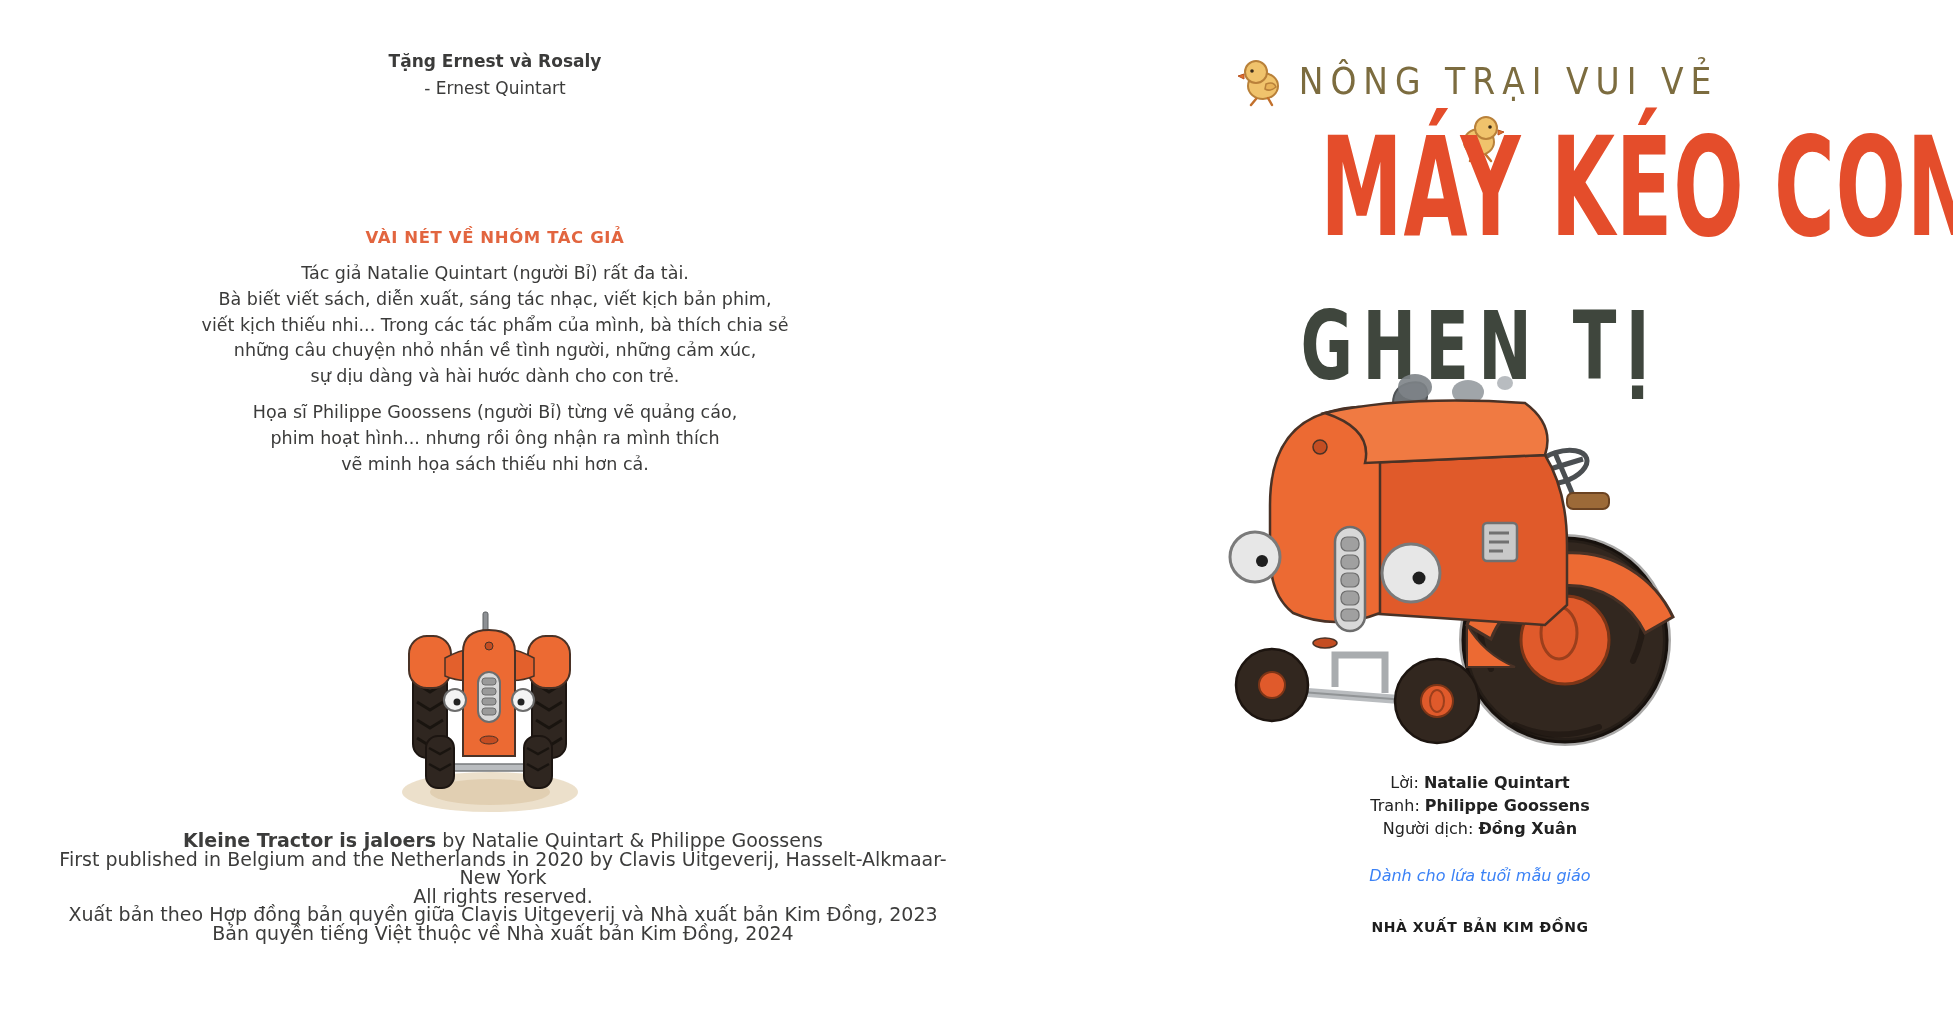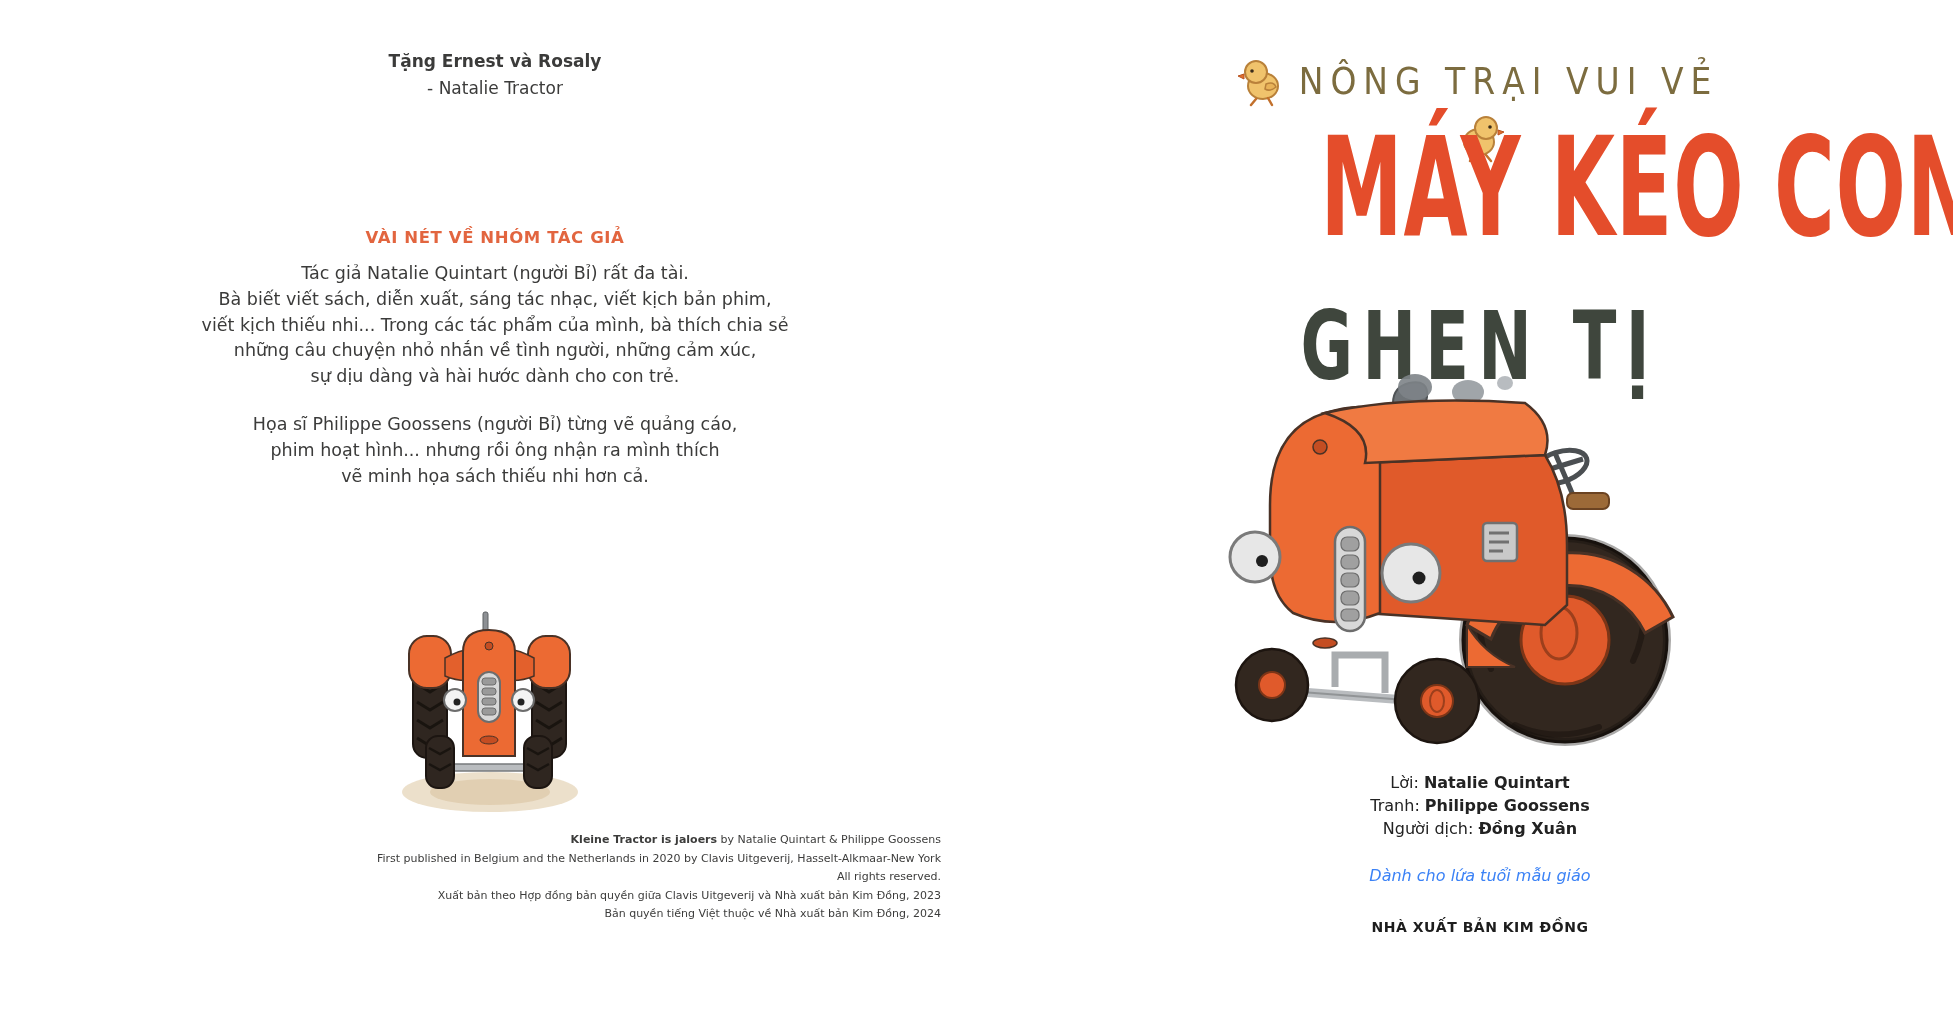--- a/index.html
+++ b/index.html
@@ -8,23 +8,23 @@
   .abs{position:absolute;}
   .ctr{text-align:center;}
 
   
   #dedication{left:60px;top:48px;width:870px;font-size:17px;line-height:27px;}
   #dedication .b{font-weight:bold;}
   #about-heading{left:60px;top:228px;width:870px;font-size:16.5px;font-weight:bold;
                  letter-spacing:.6px;color:#e2653f;}
   .para{left:60px;width:870px;font-size:17.5px;line-height:25.8px;color:#3b3b3a;}
   #para1{top:261px;}
-  #para2{top:412px;}
-
-  #copyright{left:31px;top:831px;width:910px;font-size:11px;line-height:18.6px;color:#3c3c3b;text-align:right;}
+  #para2{top:400px;}
+
+  #copyright{left:48px;top:831px;width:910px;font-size:19px;line-height:18.6px;color:#3c3c3b;}
   #copyright .b{font-weight:bold;}
 
   
   #series-row{left:1230px;top:52px;width:500px;height:70px;}
   #series-title{display:inline-block;font-size:33px;color:#7c6c3f;letter-spacing:7px;
                 transform:scaleY(1.15);transform-origin:center;vertical-align:middle;
                 white-space:nowrap;padding:0 6px;}
   .chick{display:inline-block;vertical-align:middle;}
 
   #book-title{left:1205px;top:108px;width:550px;white-space:nowrap;}
@@ -40,21 +40,21 @@
   #publisher{left:1230px;top:919px;width:500px;font-size:14px;font-weight:bold;
              letter-spacing:.5px;color:#1d1d1d;}
 </style>
 </head>
 <body>
 
 <div id="page">
 
   <div class="abs ctr" id="dedication">
     <div class="b">Tặng Ernest và Rosaly</div>
-    <div>- Natalie Tractor</div>
+    <div>- Ernest Quintart</div>
   </div>
 
   <div class="abs ctr para" id="para1">
     <div>Tác giả Natalie Quintart (người Bỉ) rất đa tài.</div>
     <div>Bà biết viết sách, diễn xuất, sáng tác nhạc, viết kịch bản phim,</div>
     <div>viết kịch thiếu nhi... Trong các tác phẩm của mình, bà thích chia sẻ</div>
     <div>những câu chuyện nhỏ nhắn về tình người, những cảm xúc,</div>
     <div>sự dịu dàng và hài hước dành cho con trẻ.</div>
   </div>
 

